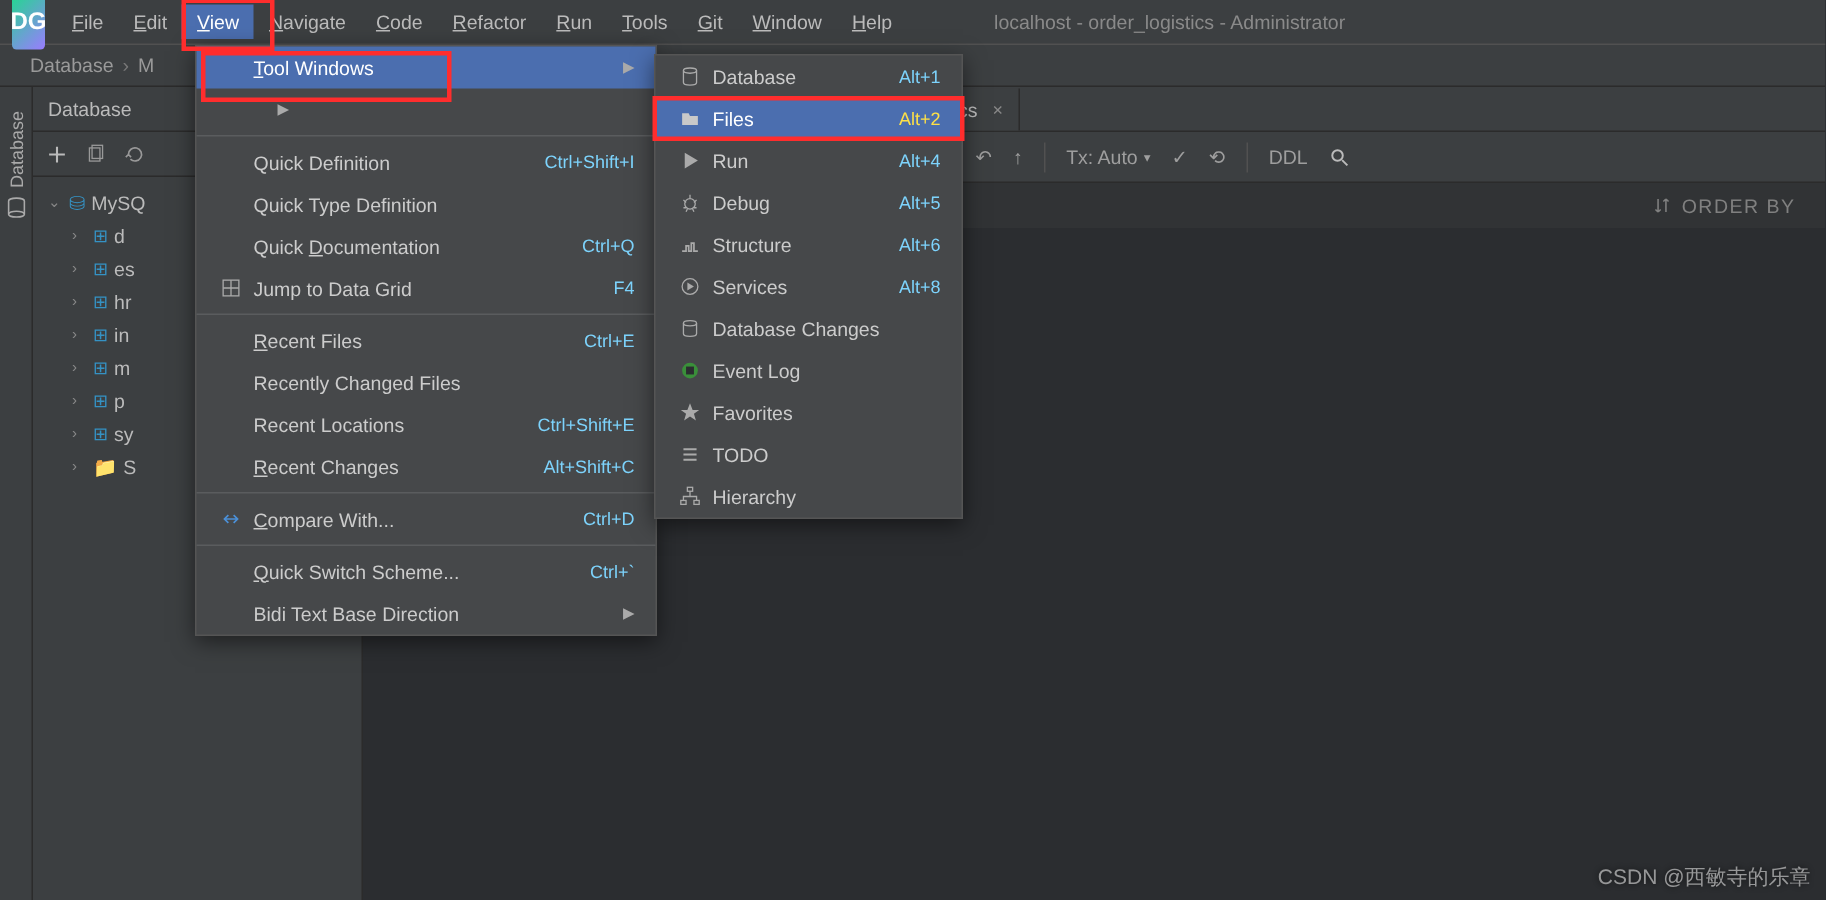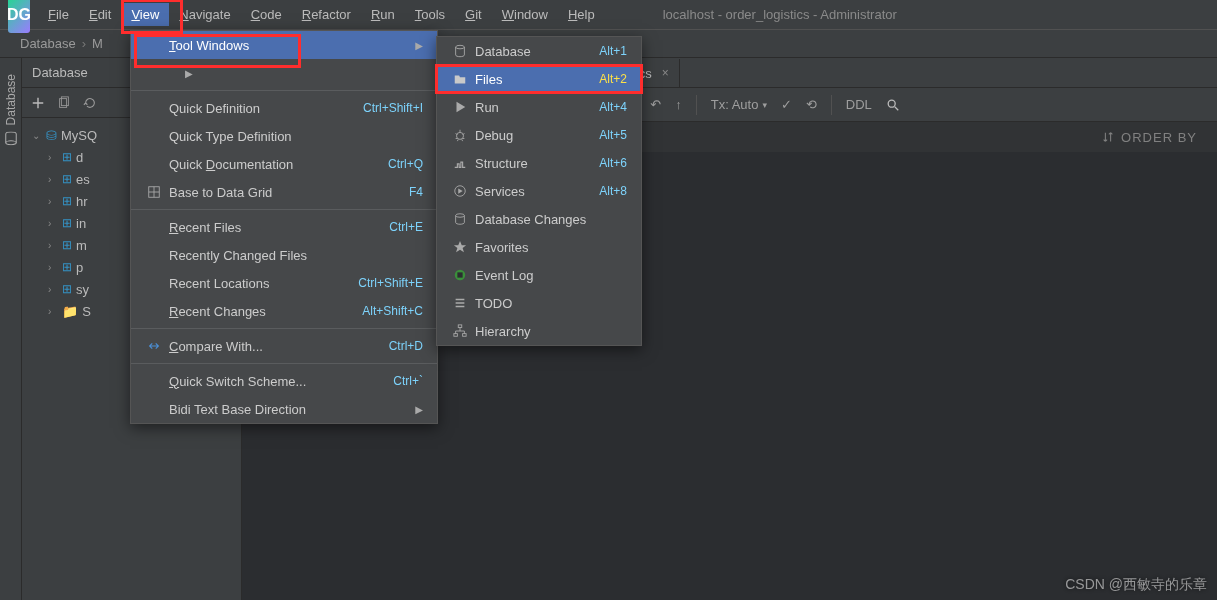--- a/index.html
+++ b/index.html
@@ -269,21 +269,21 @@
       <span class="label">Quick <u>D</u>ocumentation</span>
       <span class="shortcut">Ctrl+Q</span>
     </div>
     <div class="row">
       <span class="ico">
         <svg class="svgico" viewBox="0 0 16 16">
           <rect x="2" y="2" width="12" height="12" fill="none" stroke="#aaa"></rect>
           <path d="M2 8h12M8 2v12" stroke="#aaa"></path>
         </svg>
       </span>
-      <span class="label">Base to Data Grid</span>
+      <span class="label">Jump to Data Grid</span>
       <span class="shortcut">F4</span>
     </div>
     <div class="sep"></div>
     <div class="row">
       <span class="ico"></span>
       <span class="label"><u>R</u>ecent Files</span>
       <span class="shortcut">Ctrl+E</span>
     </div>
     <div class="row">
       <span class="ico"></span>
@@ -385,33 +385,33 @@
         <svg class="svgico" viewBox="0 0 16 16">
           <ellipse cx="8" cy="4" rx="5" ry="2" fill="none" stroke="#aaa"></ellipse>
           <path d="M3 4v8c0 1.1 2.2 2 5 2s5-.9 5-2V4" fill="none" stroke="#aaa"></path>
         </svg>
       </span>
       <span class="label">Database Changes</span>
     </div>
     <div class="row">
       <span class="ico">
         <svg class="svgico" viewBox="0 0 16 16">
-          <path d="M8 1l2 5h5l-4 3 1.5 5L8 11l-4.5 3L5 9 1 6h5z" fill="#aaa"></path>
-        </svg>
-      </span>
-      <span class="label">Favorites</span>
-    </div>
-    <div class="row">
-      <span class="ico">
-        <svg class="svgico" viewBox="0 0 16 16">
           <circle cx="8" cy="8" r="6" fill="#3a8f3a"></circle>
           <rect x="5" y="5" width="6" height="6" fill="#2b2d30"></rect>
         </svg>
       </span>
       <span class="label">Event Log</span>
+    </div>
+    <div class="row">
+      <span class="ico">
+        <svg class="svgico" viewBox="0 0 16 16">
+          <path d="M8 1l2 5h5l-4 3 1.5 5L8 11l-4.5 3L5 9 1 6h5z" fill="#aaa"></path>
+        </svg>
+      </span>
+      <span class="label">Favorites</span>
     </div>
     <div class="row">
       <span class="ico">
         <svg class="svgico" viewBox="0 0 16 16">
           <path d="M3 4h10M3 8h10M3 12h10" stroke="#aaa" stroke-width="1.5"></path>
         </svg>
       </span>
       <span class="label">TODO</span>
     </div>
     <div class="row">

